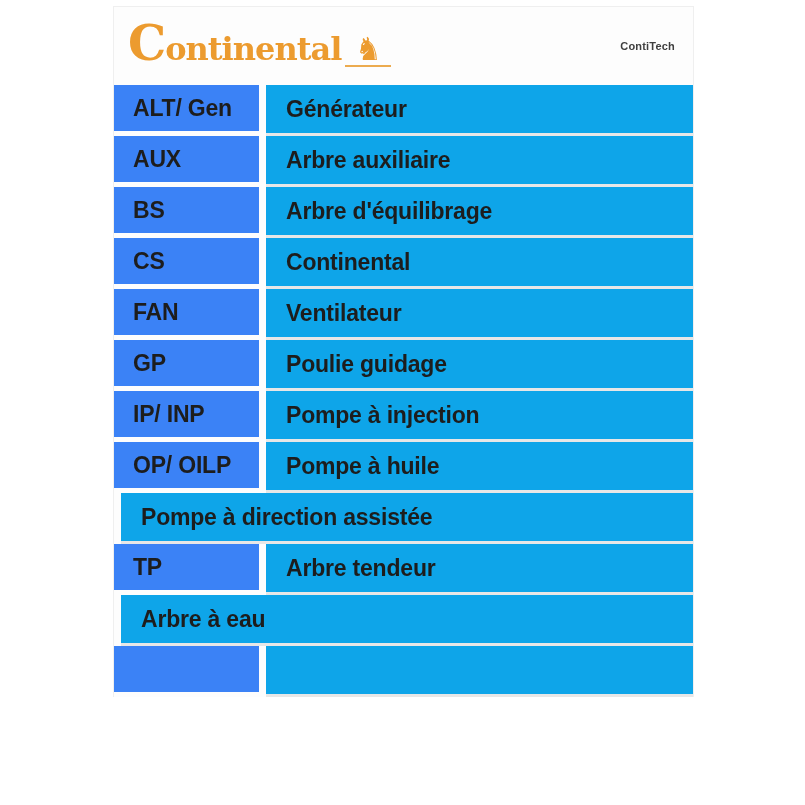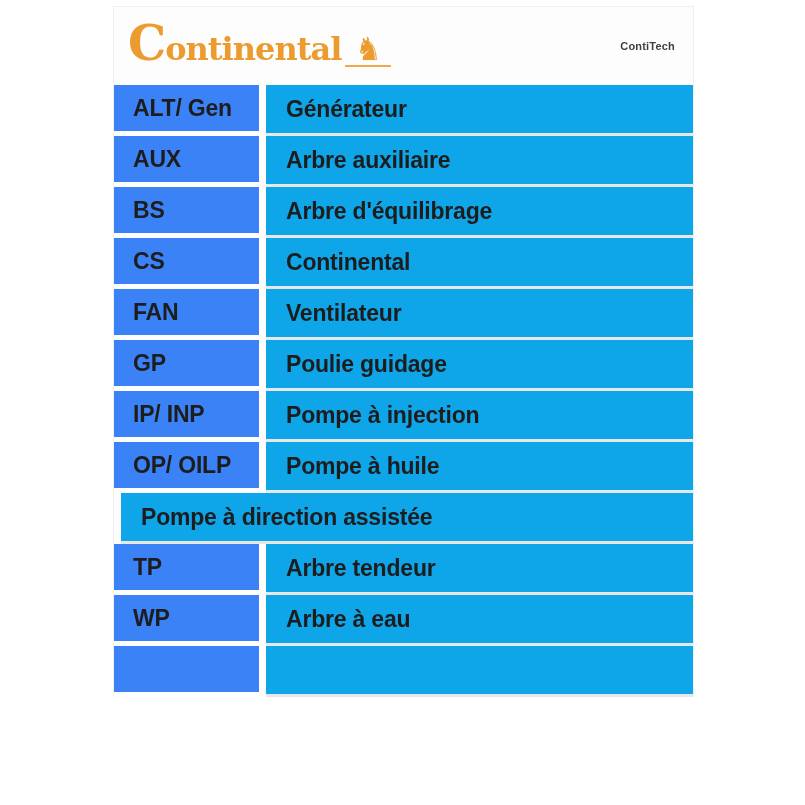--- a/index.html
+++ b/index.html
@@ -220,23 +220,20 @@
     <div class="abbr-cell">
       <span>TP</span>
     </div>
     <div class="col-gap"></div>
     <div class="label-cell">
       <span>Arbre tendeur</span>
     </div>
   </div>
 
   <div class="row">
-    <div class="abbr-cell">
-      <span>WP</span>
-    </div>
     <div class="col-gap"></div>
     <div class="label-cell">
       <span>Arbre à eau</span>
     </div>
   </div>
 
   <div class="row">
     <div class="abbr-cell">
       <span></span>
     </div>

